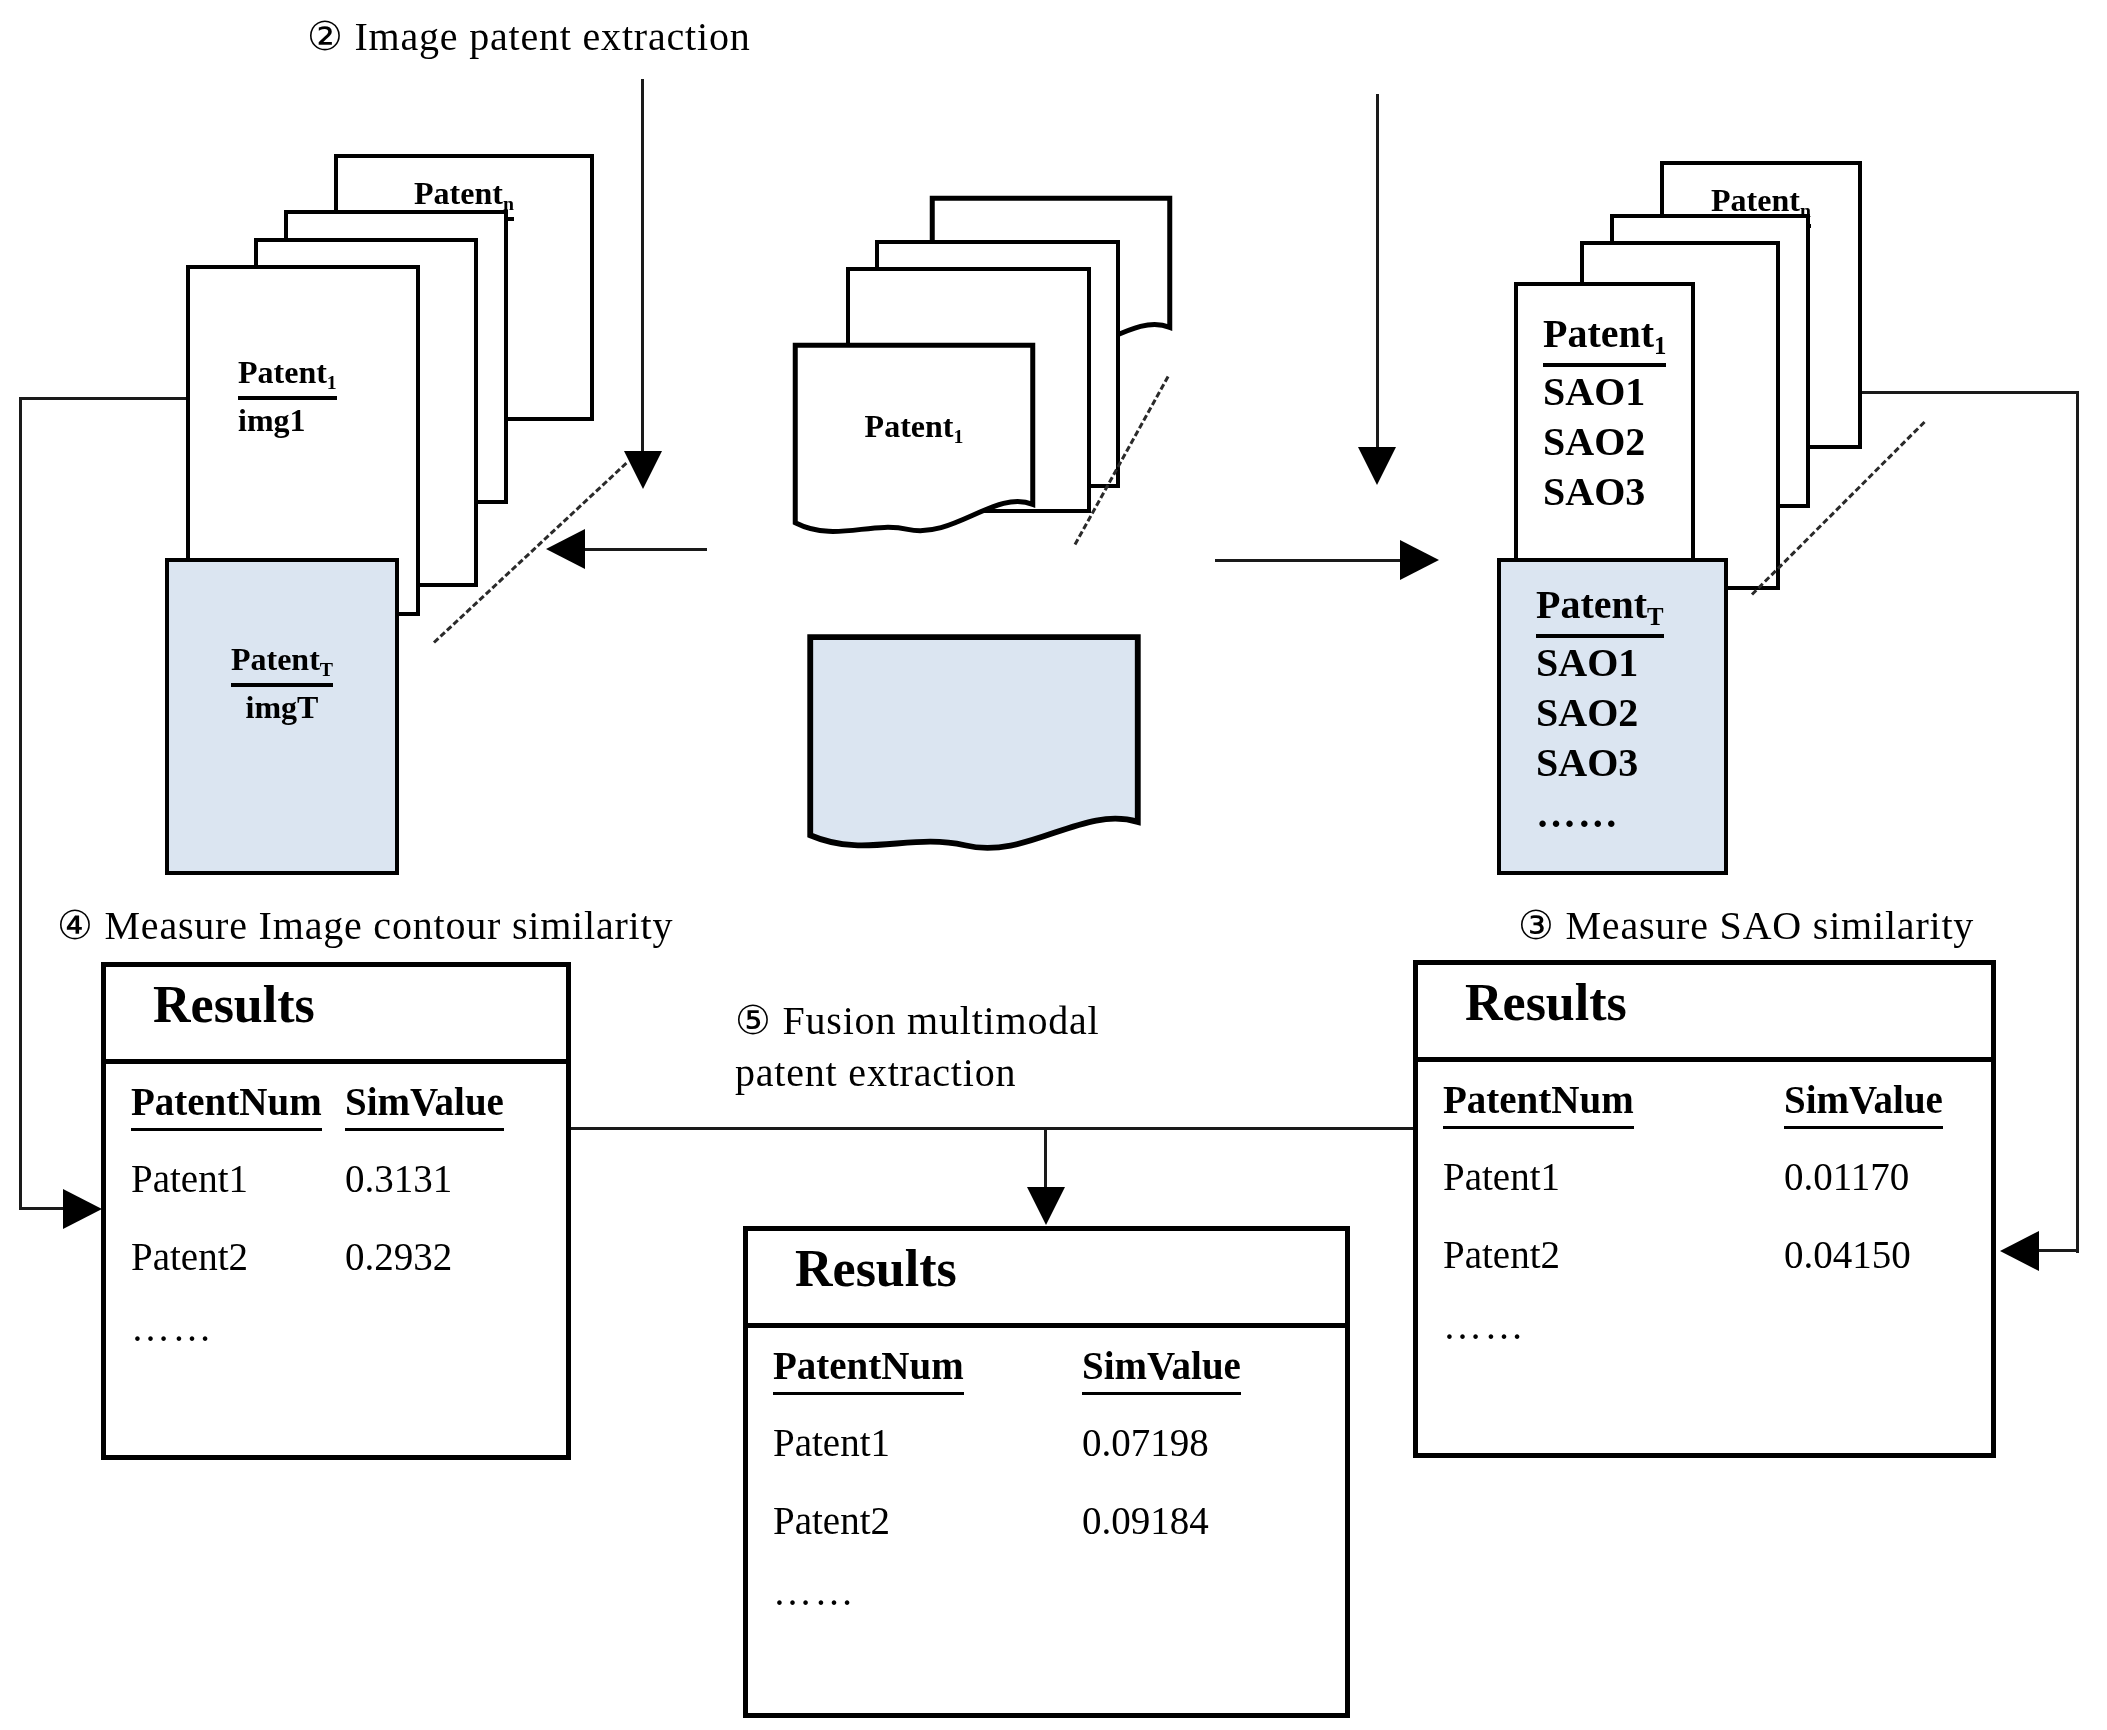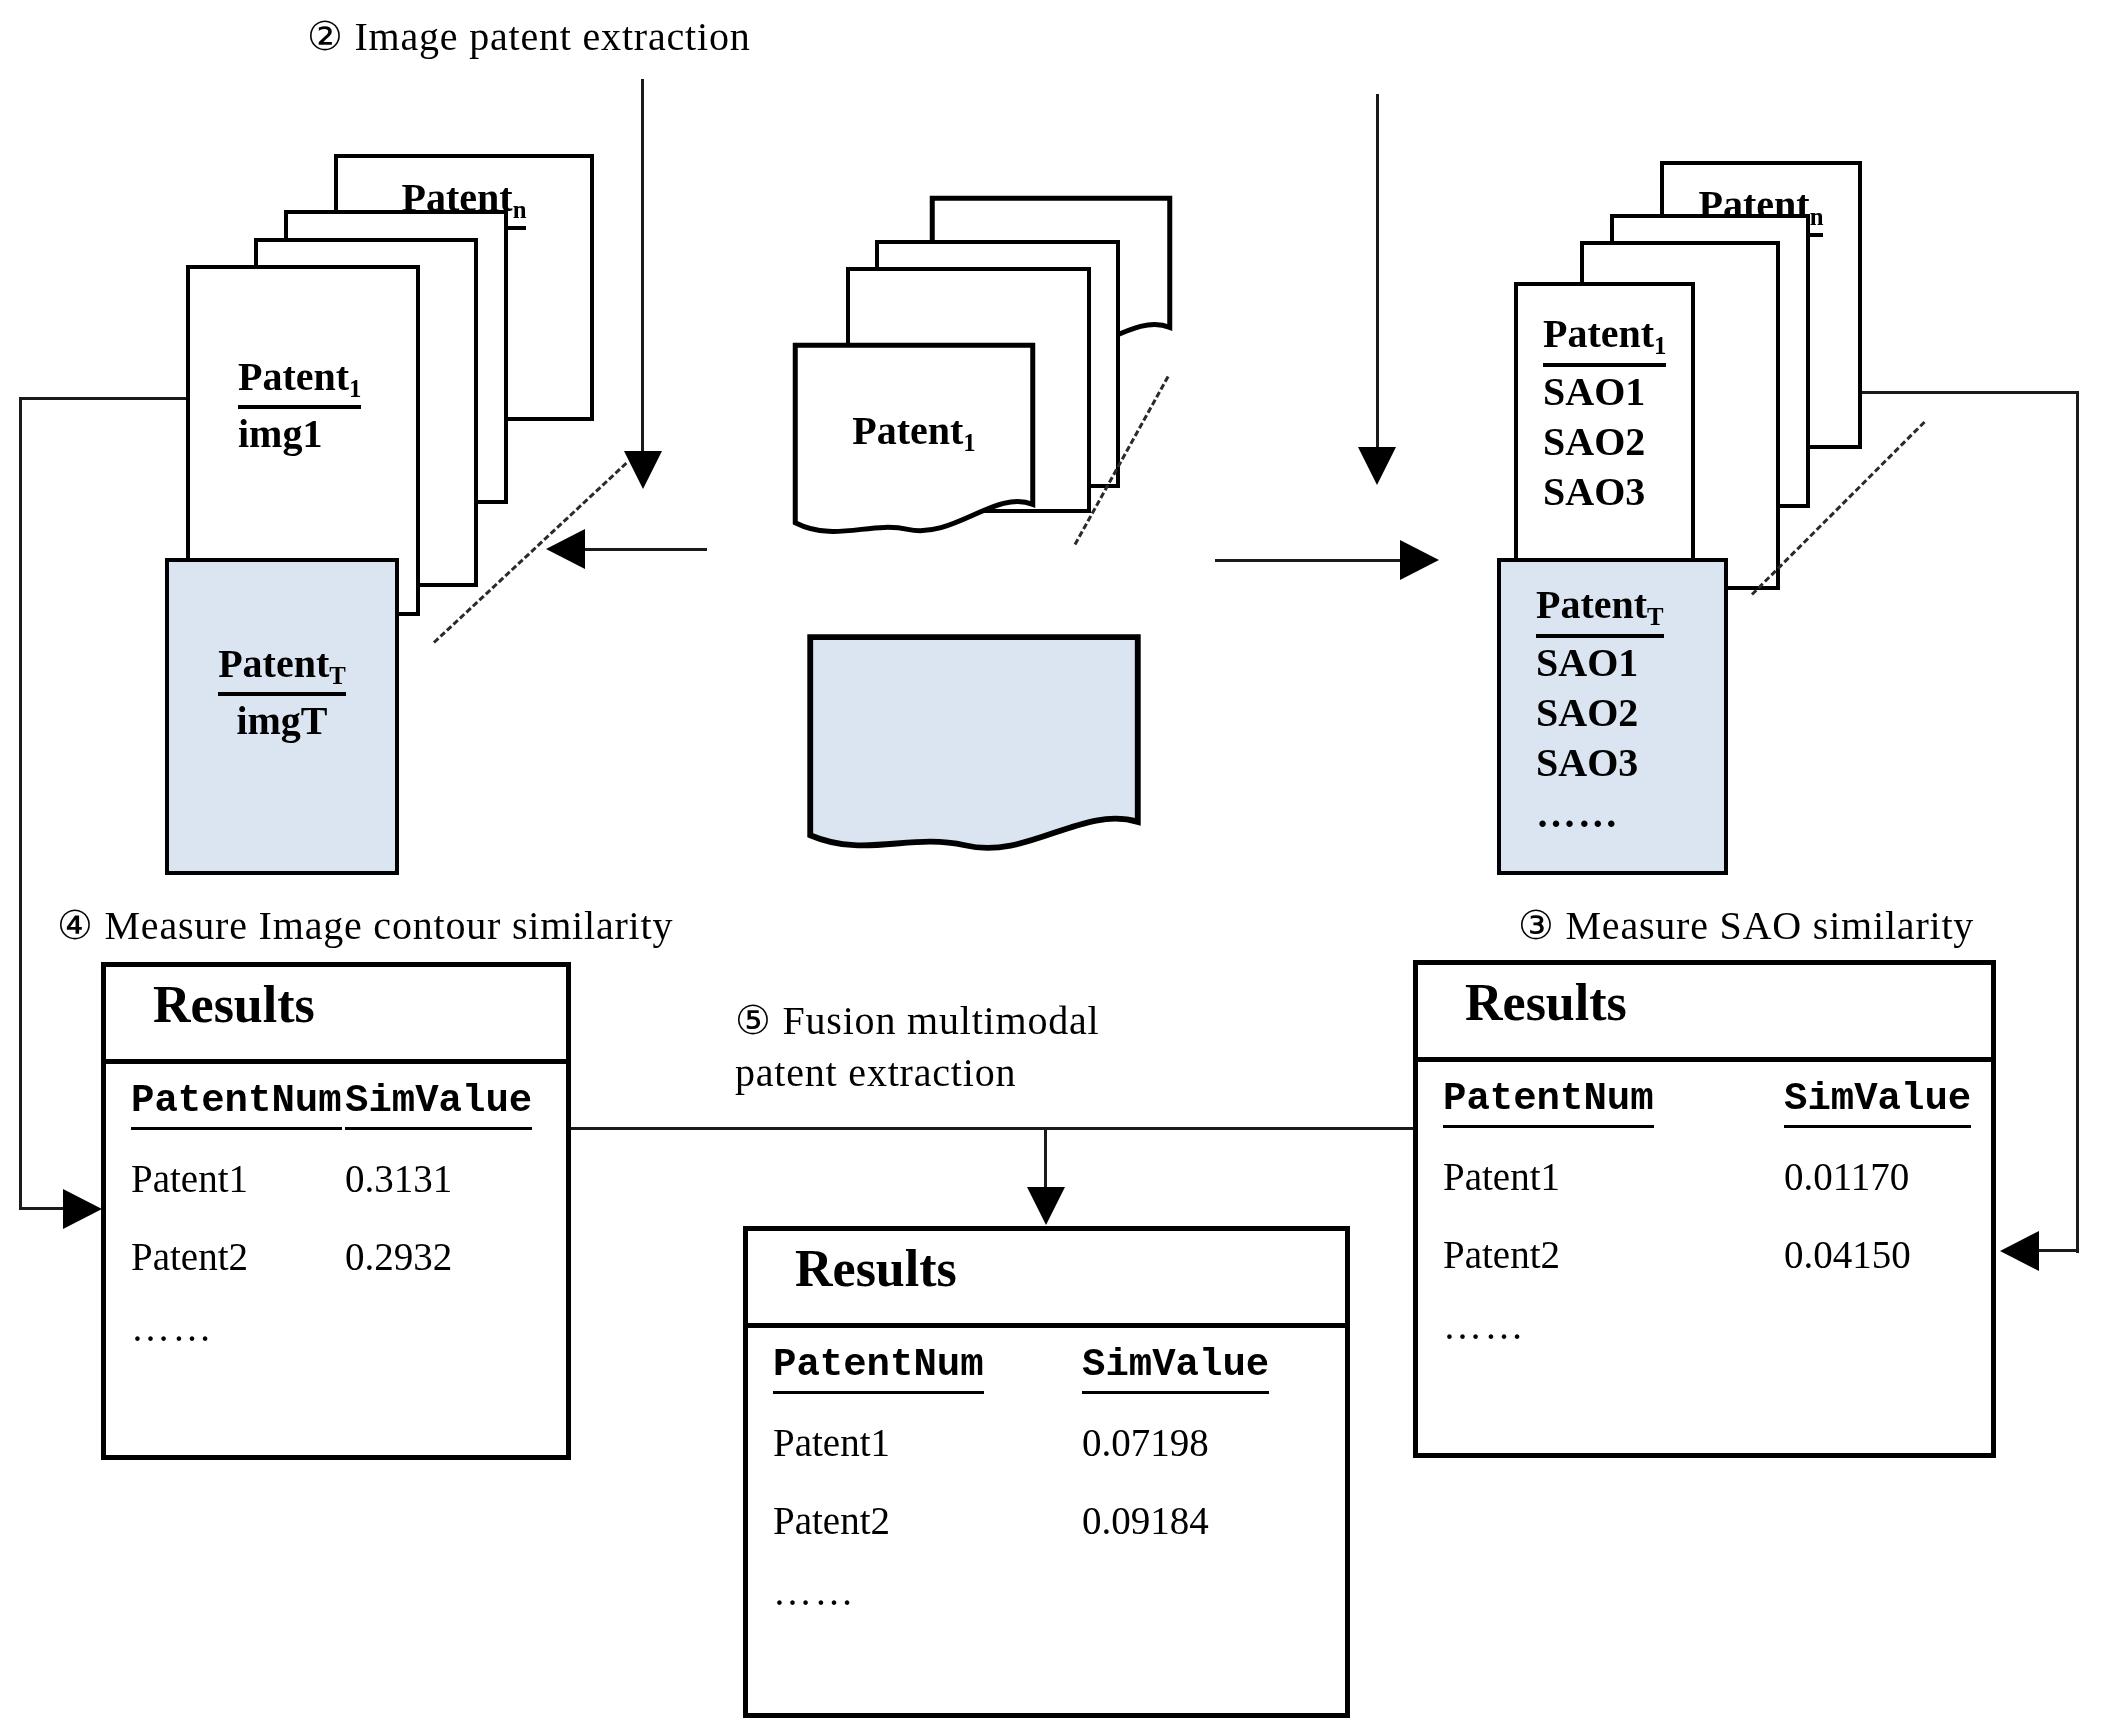--- a/index.html
+++ b/index.html
@@ -15,28 +15,28 @@
   .ah-left{border-top:20px solid transparent;border-bottom:20px solid transparent;border-right:39px solid #000;}
   .ah-down{border-left:19px solid transparent;border-right:19px solid transparent;border-top:38px solid #000;}
   
   .sheet{position:absolute;background:#fff;border:4.2px solid #000;box-sizing:border-box;}
   .bluesheet{position:absolute;background:#dbe5f1;border:4.2px solid #000;box-sizing:border-box;}
   .docwrap{position:absolute;}
   .docwrap svg{position:absolute;left:0;top:0;}
   .doclabel{position:absolute;left:0;right:0;text-align:center;font-weight:bold;}
   
   .steplabel{position:absolute;font-size:40px;white-space:nowrap;letter-spacing:0.8px;}
-  .stacktext{font-weight:bold;font-size:40px;line-height:1.26;}
+  .stacktext{font-weight:bold;font-size:32px;line-height:1.26;}
   .ul{display:inline-block;border-bottom:4.2px solid #000;padding-bottom:3.3px;line-height:1.05;}
   sub{font-size:0.62em;vertical-align:-0.28em;font-weight:bold;}
   
   .rtable{position:absolute;background:#fff;border:5px solid #000;box-sizing:border-box;}
   .tbl-title{position:absolute;left:27px;top:8.3px;font-size:52px;font-weight:bold;margin-left:20px;}
   .tbl-sep{position:absolute;left:0;right:0;top:92px;height:5px;background:#000;}
-  .tbl-h{position:absolute;font-size:39px;font-weight:bold;top:112px;font-family:Liberation Mono, monospace;}
+  .tbl-h{position:absolute;font-size:39px;font-weight:bold;top:112px;}
   .tbl-h .ul{border-bottom:3.3px solid #000;padding-bottom:5px;}
   .tbl-cell{position:absolute;font-size:39px;}
   .row1{top:189px;} .row2{top:267px;} .rowdots{top:338px;letter-spacing:2.5px;}
 </style>
 </head>
 <body>
 
 <div id="canvas">
 
   <div class="thinline" style="left:19px;top:397px;width:169px;height:3.3px;"></div>

